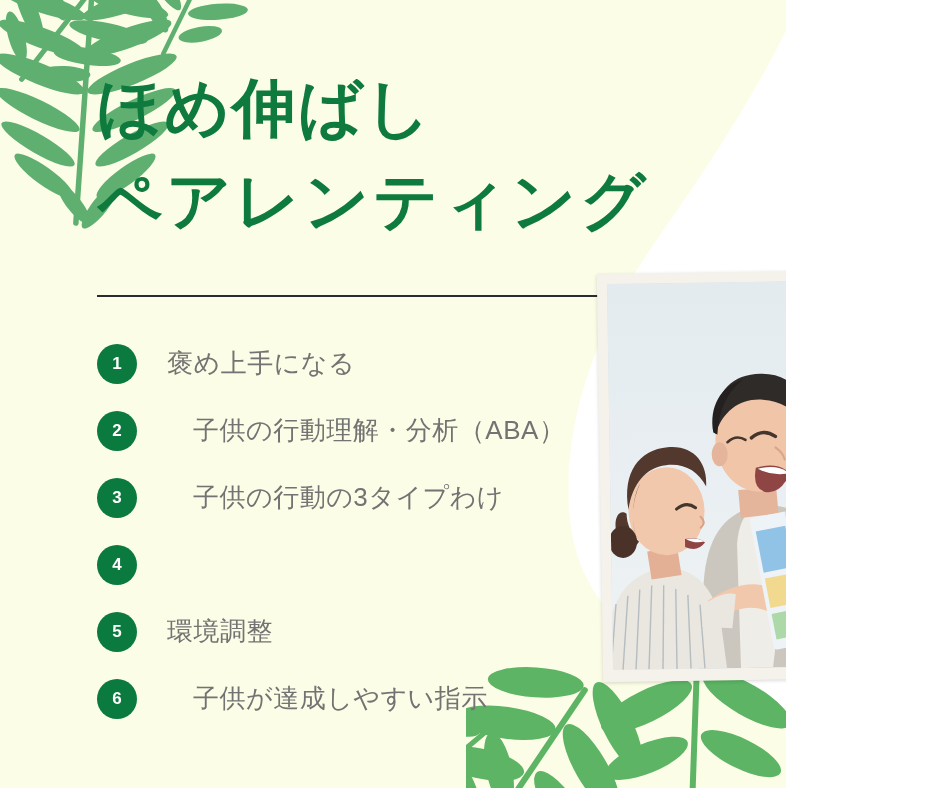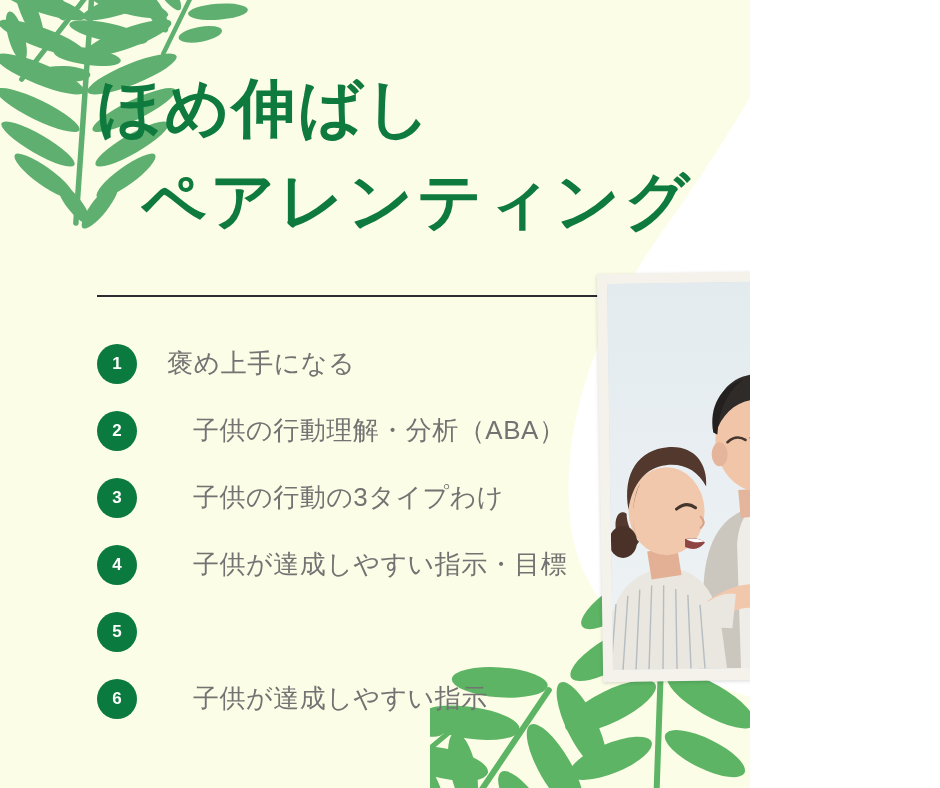--- a/index.html
+++ b/index.html
@@ -7,20 +7,21 @@
     padding: 0;
     background: #ffffff;
   }
   #slide {
     position: relative;
     width: 750px;
     height: 788px;
     overflow: hidden;
     background: #ffffff;
     font-family: "Liberation Sans", "DejaVu Sans", sans-serif;
+    padding-left: 36px;
   }
 
   
   .bg-layer {
     position: absolute;
     inset: 0;
     width: 940px;
     height: 788px;
   }
 
@@ -52,21 +53,20 @@
   .title-line {
     color: #0e7a3d;
     font-size: 64px;
     font-weight: 700;
     line-height: 1.45;
     letter-spacing: 0.03em;
     white-space: nowrap;
   }
   .title-line.second {
     letter-spacing: 0.055em;
-    margin-left: 44px;
   }
 
   
   .divider {
     position: absolute;
     left: 97px;
     top: 295px;
     width: 505px;
     height: 2px;
     background: #2b2b33;
@@ -245,24 +245,24 @@
     <div class="list-item indent">
       <div class="badge">2</div>
       <div class="item-label">子供の行動理解・分析（ABA）</div>
     </div>
     <div class="list-item indent">
       <div class="badge">3</div>
       <div class="item-label">子供の行動の3タイプわけ</div>
     </div>
     <div class="list-item indent">
       <div class="badge">4</div>
-      <div class="item-label">子供が達成しやすい指示・目標</div>
     </div>
     <div class="list-item">
       <div class="badge">5</div>
+      <div class="item-label">環境調整</div>
     </div>
     <div class="list-item indent">
       <div class="badge">6</div>
       <div class="item-label">子供が達成しやすい指示</div>
     </div>
   </div>
 
   <div class="photo-frame">
     <div class="photo-inner">
       <svg class="photo-svg" viewBox="0 0 266 386" preserveAspectRatio="xMidYMid slice">

